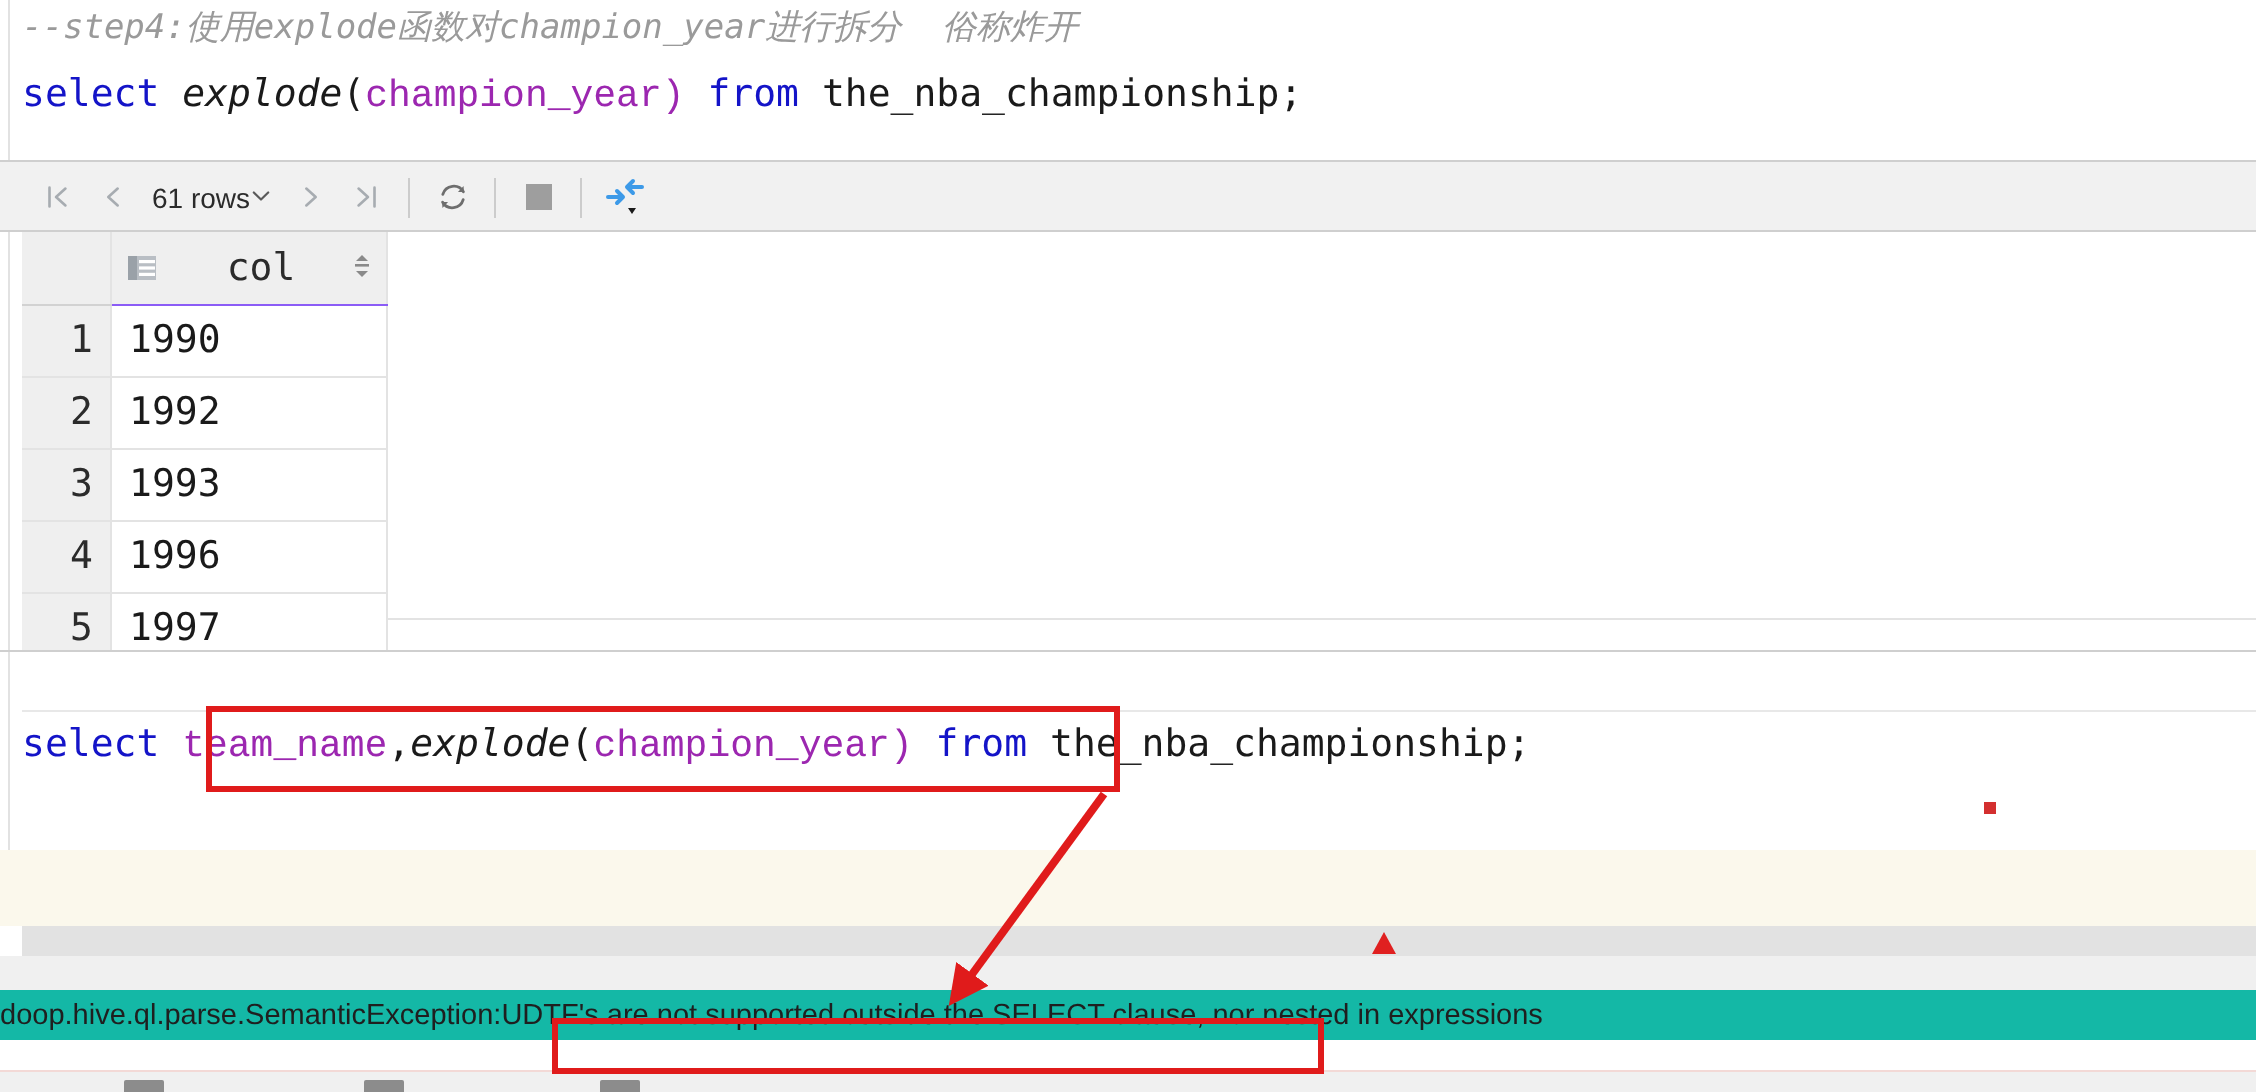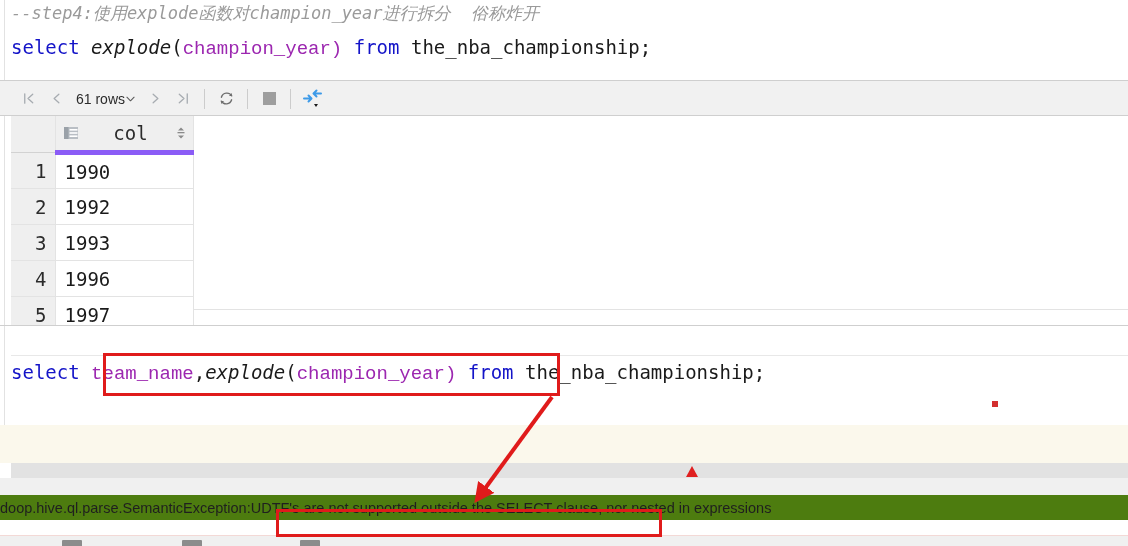--- a/index.html
+++ b/index.html
@@ -99,21 +99,21 @@
   }
   th.h-rownum, td.c-rownum {
     width: 44px; background: #efefef; text-align: right;
     padding-right: 8px;
     font-family: "DejaVu Sans Mono", "Liberation Mono", monospace;
     font-size: 19px; color: #2b2b2b;
   }
   th.h-rownum { border-bottom: 1px solid #d2d2d2; }
   th.h-col {
     width: 138px; background: #efefef;
-    border-bottom: 5px solid #8b5cf6;
+    border-bottom: 1px solid #8b5cf6;
     padding: 0 7px;
   }
   .th-wrap { display: flex; align-items: center; height: 34px; }
   .th-icon { margin-right: 6px; display: flex; }
   .th-label {
     font-family: "DejaVu Sans Mono", "Liberation Mono", monospace;
     font-size: 19px; color: #2b2b2b; flex: 1;
   }
   .th-sort { color: #8a8a8a; font-size: 10px; line-height: 9px; text-align: center; }
   td.c-val {
@@ -178,21 +178,21 @@
     border-bottom: 11px solid #e02020;
   }
   .red-dot {
     position: absolute; left: 992px; top: 401px;
     width: 6px; height: 6px; background: #d32f2f;
   }
 
   
   .error-bar {
     position: absolute; left: 0; top: 495px; width: 1128px; height: 25px;
-    background: #4d7c0f;
+    background: #14b8a6;
     display: flex; align-items: center;
   }
   .error-text {
     font-family: "Liberation Sans", sans-serif;
     font-size: 14.5px; color: #1f1f1f;
     white-space: pre; margin-left: 0px;
   }
   .bottom-strip {
     position: absolute; left: 0; top: 535px; width: 1128px; height: 11px;
     background: #f0f0f0;

